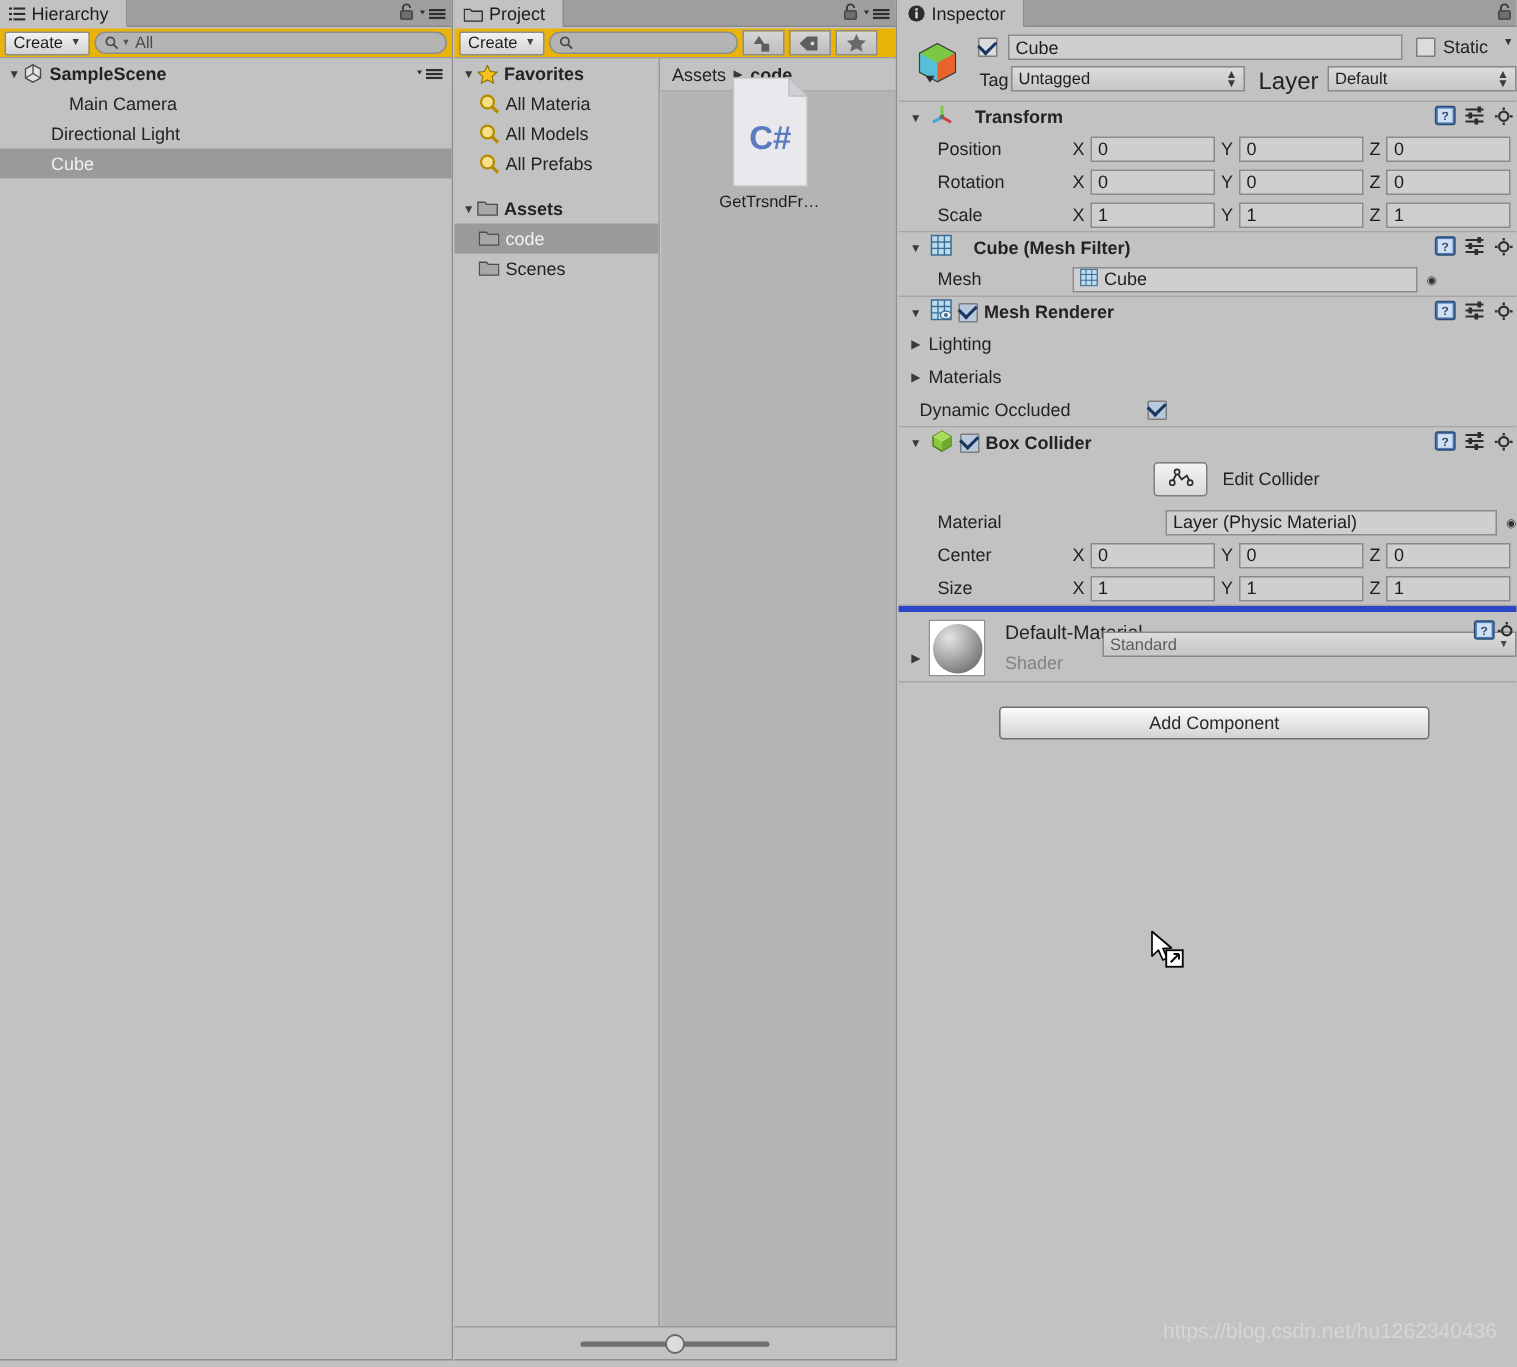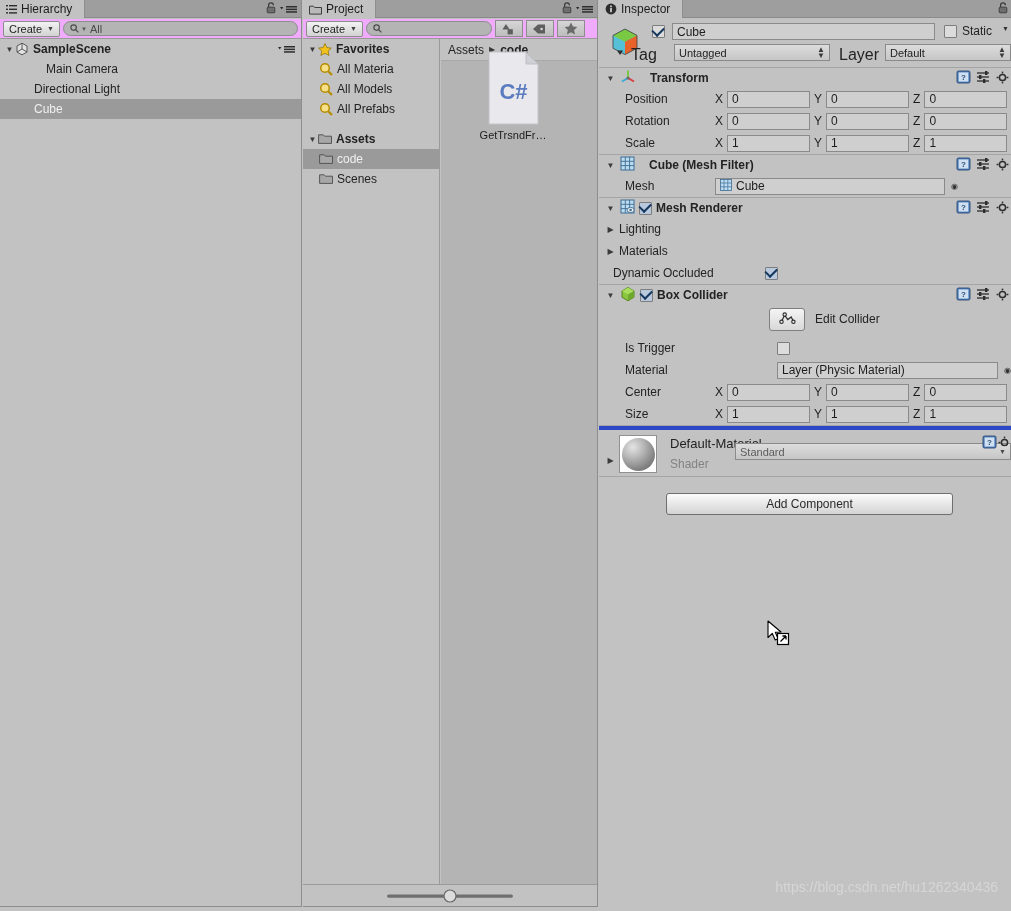--- a/index.html
+++ b/index.html
@@ -29,21 +29,21 @@
     font-size:12px; color:#1d1d1d;
     border-right:1px solid #8e8e8e;
     white-space:nowrap;
   }
   .tab .ticon { margin-right:4px; display:flex; align-items:center; }
   .lockmenu { position:absolute; right:3px; top:2px; display:flex; align-items:center; gap:4px; }
 
   
   .toolbar {
     position:absolute; left:0; height:20px; width:100%;
-    background:#f0abfc;
+    background:#eab308;
     border-bottom:1px solid #9a9a9a;
     display:flex; align-items:center; padding:0 3px; gap:3px;
   }
   .btn-create {
     height:16px; background:linear-gradient(#f2f2f2,#d2d2d2);
     border:1px solid #8d8d8d; border-radius:2px;
     display:flex; align-items:center; padding:0 5px;
     font-size:11px; color:#1d1d1d; white-space:nowrap;
   }
   .btn-create .caret { margin-left:5px; font-size:7px; color:#404040; }
@@ -442,21 +442,21 @@
         </svg>
       </span>
       <span style="position:absolute;left:53px;top:7px;" class="chk on"></span>
       <div class="textfield" style="position:absolute;left:73px;top:5px;width:263px;">
         <span>Cube</span>
       </div>
       <span style="position:absolute;left:345px;top:7px;" class="chk"></span>
       <span style="position:absolute;left:363px;top:6px;font-size:12px;">Static</span>
       <span style="position:absolute;left:403px;top:7px;font-size:7px;color:#333;">▼</span>
 
-      <span style="position:absolute;left:32px;top:28px;font-size:16px;">Tag</span>
+      <span style="position:absolute;left:54px;top:28px;font-size:12px;">Tag</span>
       <div class="popup" style="position:absolute;left:75px;top:26px;width:156px;">
         <span>Untagged</span>
         <span class="arrows">▲<br>▼</span>
       </div>
       <span style="position:absolute;left:240px;top:28px;font-size:16px;">Layer</span>
       <div class="popup" style="position:absolute;left:286px;top:26px;width:126px;">
         <span>Default</span>
         <span class="arrows">▲<br>▼</span>
       </div>
     </div>
@@ -754,24 +754,20 @@
               <circle cx="2.5" cy="10.8" r="1.7" fill="#e8e8e8" stroke="#2d2d2d" stroke-width="1.1"></circle>
               <circle cx="5.7" cy="3.6" r="1.7" fill="#e8e8e8" stroke="#2d2d2d" stroke-width="1.1"></circle>
               <circle cx="14.4" cy="10.8" r="1.7" fill="#e8e8e8" stroke="#2d2d2d" stroke-width="1.1"></circle>
             </svg>
           </span>
         </div>
         <span style="position:absolute;left:216px;top:7px;font-size:12px;">Edit Collider</span>
       </div>
 
       <div class="field-row">
-        <span class="field-lbl" style="width:152px;flex:0 0 152px;">Is Trigger</span>
-        <span class="chk"></span>
-      </div>
-      <div class="field-row">
         <span class="field-lbl" style="width:152px;flex:0 0 152px;">Material</span>
         <div class="textfield" style="width:232px;">
           <span>Layer (Physic Material)</span>
         </div>
         <span style="margin-left:6px;font-size:8px;color:#333;">◉</span>
       </div>
       <div class="field-row">
         <span class="field-lbl">Center</span>
         <span class="vec">
           <span class="ax">X</span>

